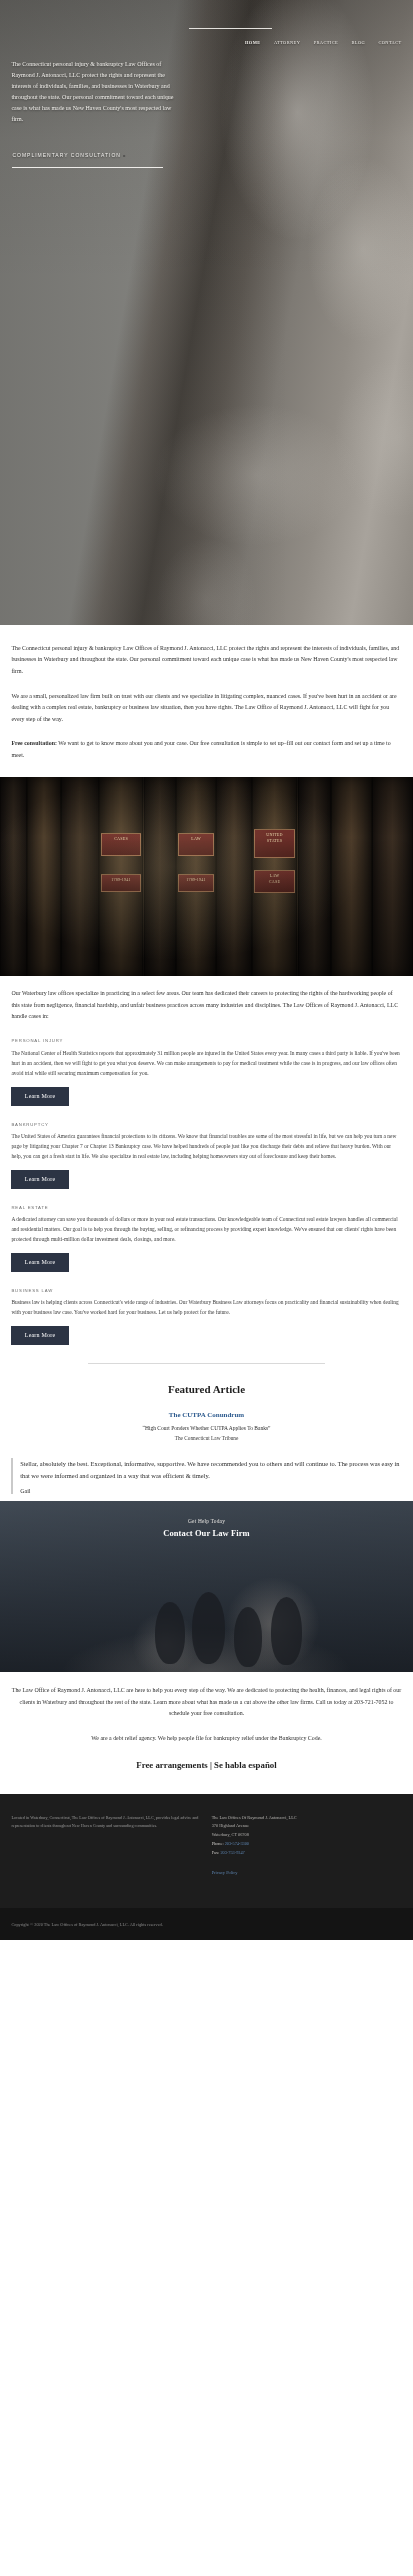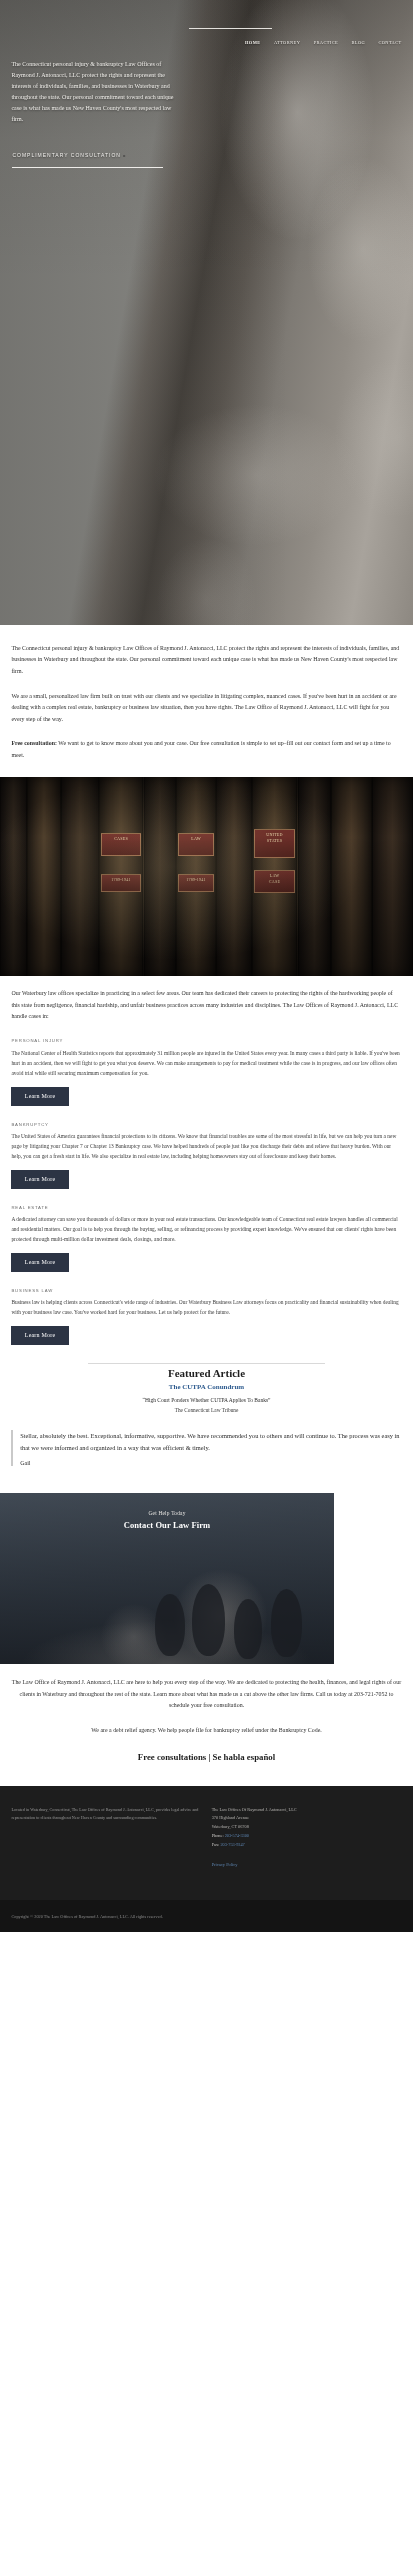--- a/index.html
+++ b/index.html
@@ -172,41 +172,41 @@
     font-size:6px;
     letter-spacing:0.2px;
     text-decoration:none;
     cursor:pointer;
   }
 
   .hr-thin { height:0.5px; background:#d9d9d9; margin:17.6px 88px 0 88px; }
 
   
   .feat-heading {
-    text-align:center; margin-top:4px;
+    text-align:center; margin-top:20px;
     font-size:11px; font-weight:bold; color:#1e1e1e;
   }
   .feat-link {
-    text-align:center; margin-top:4px;
+    text-align:center; margin-top:16px;
     font-size:7px; color:#2f5c8f; font-weight:bold; cursor:pointer;
   }
   .feat-sub1 { text-align:center; margin-top:6.2px; font-size:5.5px; color:#2b2b2b; }
   .feat-sub2 { text-align:center; margin-top:3.6px; font-size:5.3px; color:#3a3a3a; }
 
   
   .testi {
     display:flex; margin:17.6px 11.4px 0 11.4px;
   }
   .testi .bar { width:1.6px; background:#c9c9c9; margin-right:7.2px; flex:0 0 1.6px; }
   .testi .txt { font-size:6.4px; line-height:1.8; color:#2b2b2b; }
   .testi .who { margin-top:6.2px; font-size:6px; color:#2b2b2b; }
 
   
   .gethelp {
-    position:relative; width:334px; height:171px; margin-top:27px;
+    position:relative; width:413px; height:171px; margin-top:7px;
     background:linear-gradient(165deg,#47515c 0%,#39424c 40%,#2b333c 100%);
     overflow:hidden;
   }
   .gethelp .photo {
     position:absolute; inset:0;
     background:
       radial-gradient(circle 67px at 66% 72%, rgba(180,170,160,.35), rgba(0,0,0,0) 70%),
       radial-gradient(circle 47px at 40% 84%, rgba(150,145,140,.30), rgba(0,0,0,0) 70%),
       radial-gradient(ellipse 207px 62px at 50% 100%, rgba(120,118,116,.45), rgba(0,0,0,0) 70%),
       linear-gradient(180deg, rgba(60,68,78,.55) 0%, rgba(36,42,50,.7) 55%, rgba(24,28,34,.85) 100%);
@@ -364,21 +364,21 @@
   <div class="silh" style="left:271px; top:96px; width:31px; height:68px;"></div>
   <div class="cap">
     <div class="small">Get Help Today</div>
     <div class="big">Contact Our Law Firm</div>
   </div>
 </div>
 
 <div class="section">
   <p class="closing center">The Law Office of Raymond J. Antonacci, LLC are here to help you every step of the way. We are dedicated to protecting the health, finances, and legal rights of our clients in Waterbury and throughout the rest of the state. Learn more about what has made us a cut above the other law firms. Call us today at 203-721-7052 to schedule your free consultation.</p>
   <p class="closing center">We are a debt relief agency. We help people file for bankruptcy relief under the Bankruptcy Code.</p>
-  <h3 class="freecons">Free consultations | Se habla español</h3>
+  <h3 class="freecons">Free arrangements | Se habla español</h3>
 </div>
 
 <div class="footer">
   <div class="col">
     <p>Located in Waterbury, Connecticut, The Law Offices of Raymond J. Antonacci, LLC, provides legal advice and representation to clients throughout New Haven County and surrounding communities.</p>
   </div>
   <div class="col right">
     <div class="addr-line">The Law Offices Of Raymond J. Antonacci, LLC</div>
     <div class="addr-line">370 Highland Avenue</div>
     <div class="addr-line">Waterbury, CT 06708</div>

